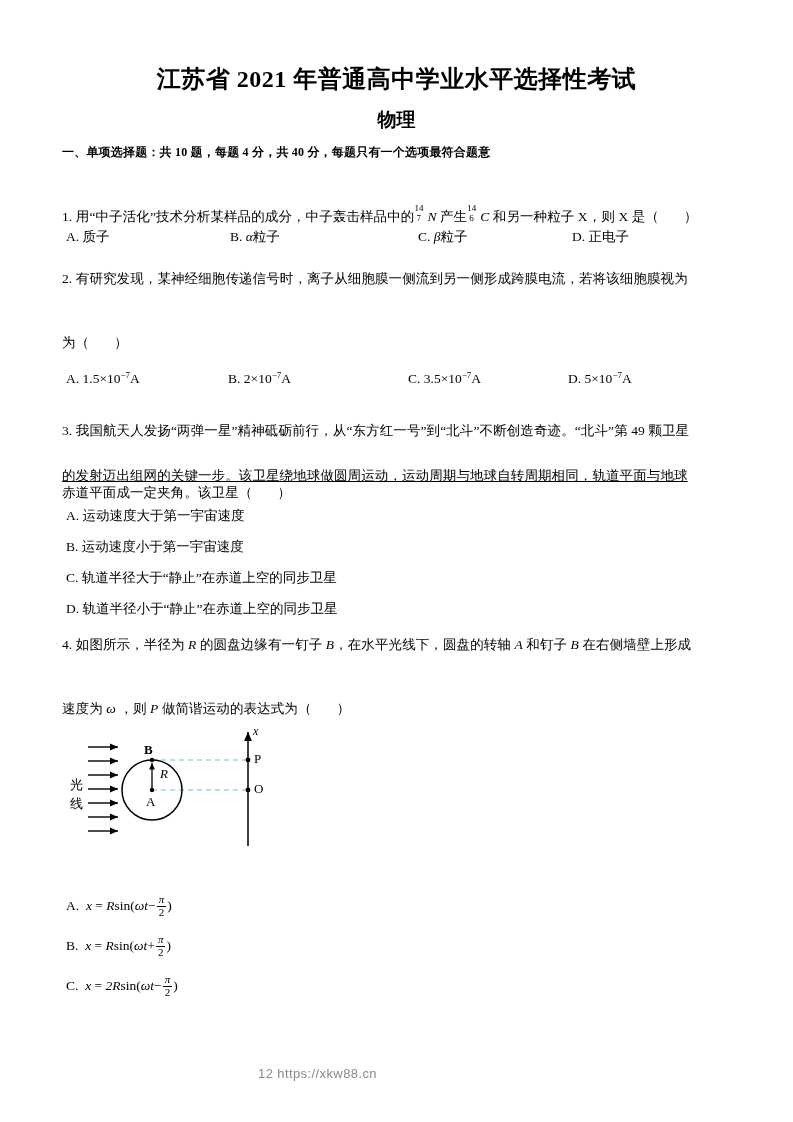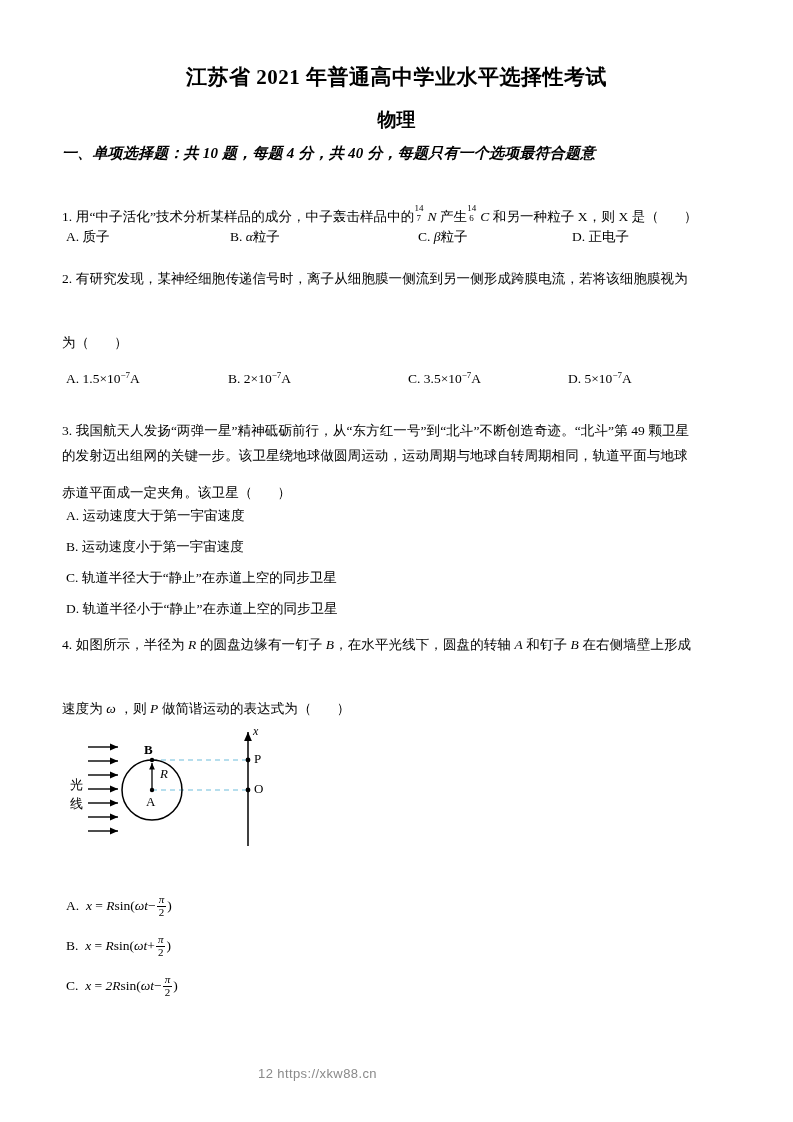--- a/index.html
+++ b/index.html
@@ -21,41 +21,40 @@
     width: 793px;
     height: 1122px;
   }
   
   .doc-title {
     position: absolute;
     left: 0;
     top: 63px;
     width: 793px;
     text-align: center;
-    font-size: 21px;
+    font-size: 24px;
     font-weight: bold;
     letter-spacing: 0.5px;
   }
   .doc-subtitle {
     position: absolute;
     left: 0;
     top: 107px;
     width: 793px;
     text-align: center;
     font-size: 19px;
     font-weight: bold;
   }
   .section-heading {
     position: absolute;
     left: 62px;
     top: 144px;
-    font-size: 15px;
+    font-size: 12px;
     font-weight: bold;
     letter-spacing: 0.2px;
-    font-style: italic;
   }
   
   .qtext {
     position: absolute;
     font-size: 13.5px;
     line-height: 30px;
     letter-spacing: 0.1px;
     white-space: nowrap;
   }
   .opt {
@@ -203,21 +202,21 @@
   </div>
   <div class="opt" style="left:568px; top:371px;">
     <span>D.</span>
     <span class="num">5×10</span><sup class="sp">−7</sup><span>A</span>
   </div>
 
   <div class="qtext" style="left:62px; top:416px;">
     <span>3.</span>
     <span>我国航天人发扬“两弹一星”精神砥砺前行，从“东方红一号”到“北斗”不断创造奇迹。“北斗”第 49 颗卫星</span>
   </div>
-  <div class="qtext" style="left:62px; top:441px;">
+  <div class="qtext" style="left:62px; top:461px;text-decoration:underline;">
     <span>的发射迈出组网的关键一步。该卫星绕地球做圆周运动，运动周期与地球自转周期相同，轨道平面与地球</span>
   </div>
   <div class="qtext" style="left:62px; top:478px;">
     <span>赤道平面成一定夹角。该卫星（</span><span class="blank-paren">&nbsp;&nbsp;&nbsp;</span><span>）</span>
   </div>
 
   <div class="opt" style="left:66px; top:507px;">
     <span>A.</span>
     <span>运动速度大于第一宇宙速度</span>
   </div>

